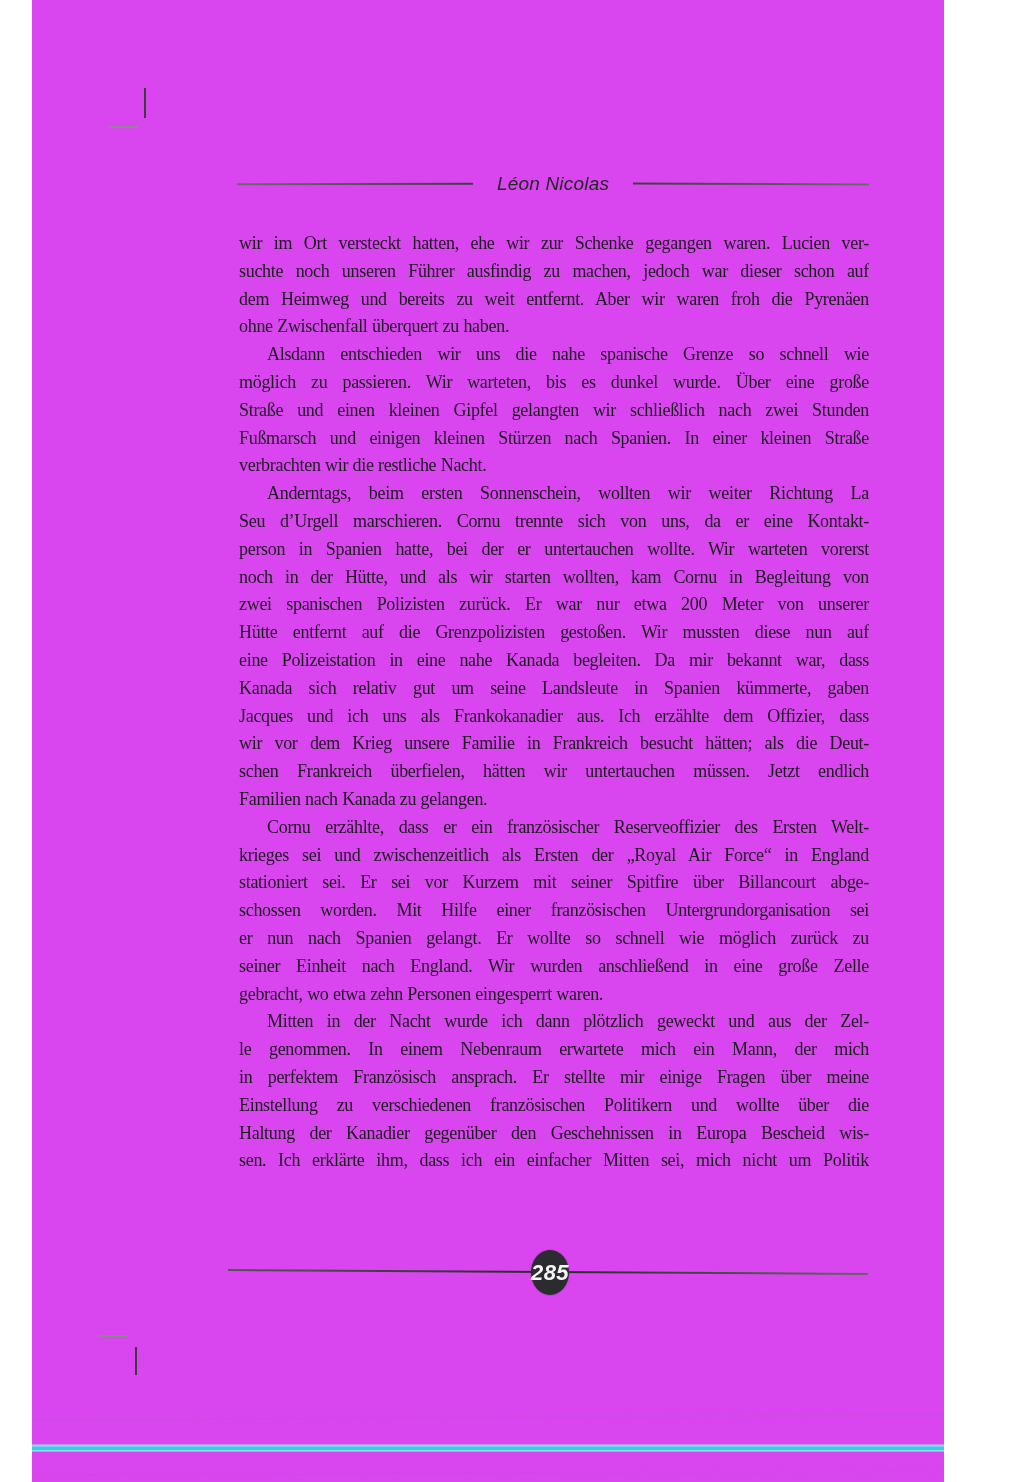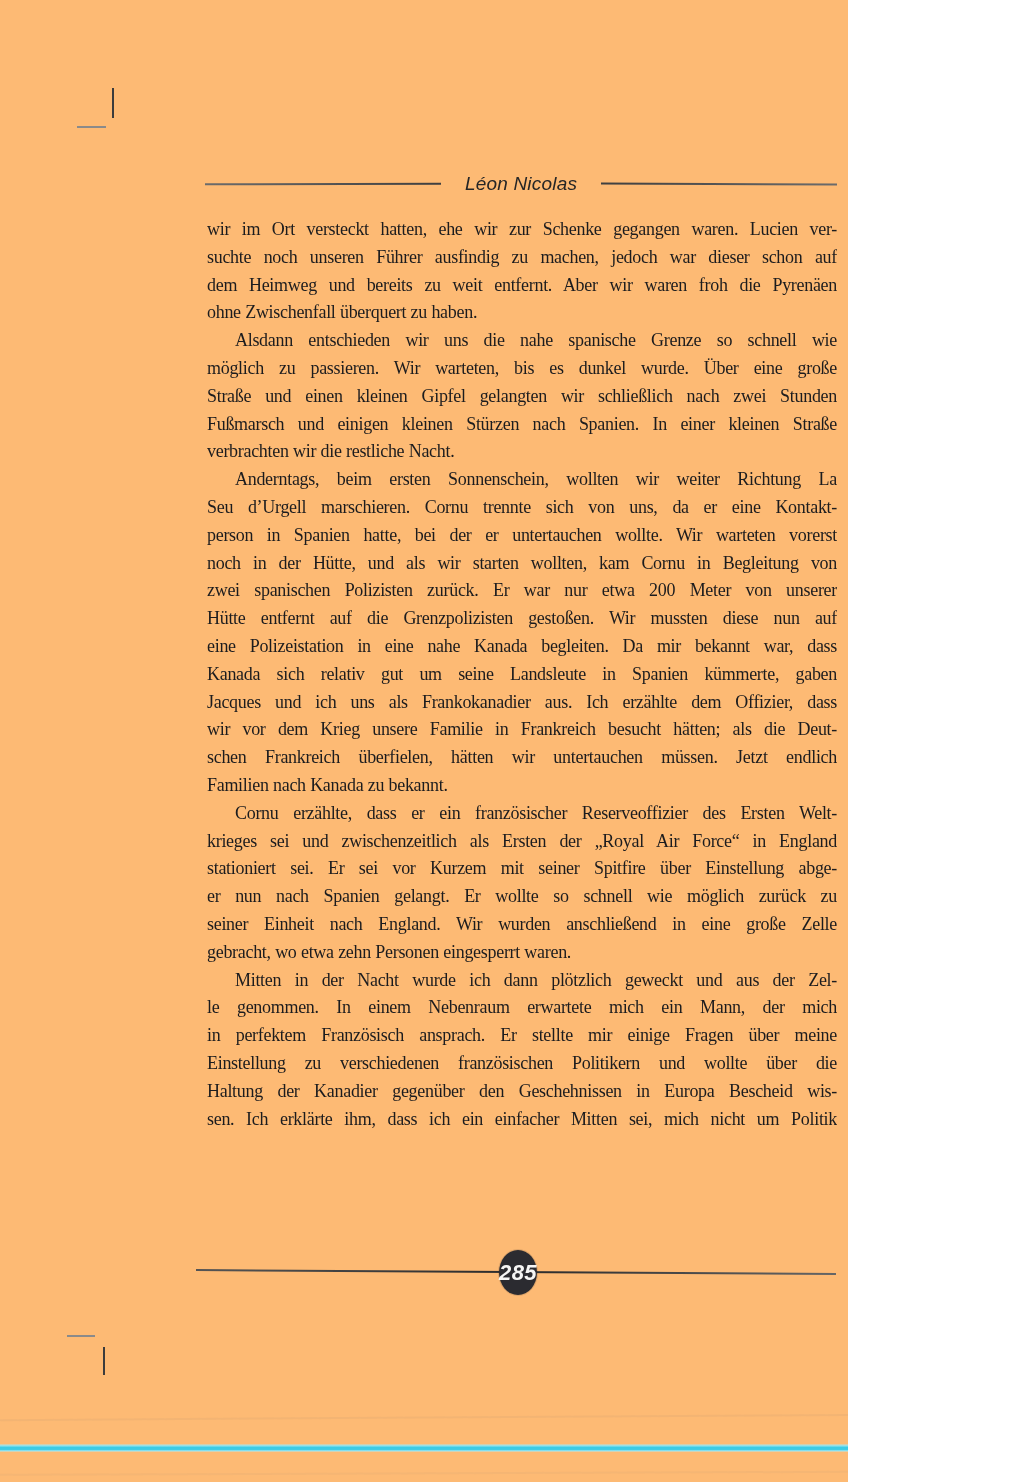--- a/index.html
+++ b/index.html
@@ -1,22 +1,23 @@
 <!DOCTYPE html>
 <html><head>
 <meta charset="utf-8">
 <style>
   html,body{margin:0;padding:0;background:#ffffff;}
   .page{
     position:relative;
-    width:848px;height:1482px;
-    background:#fdba74;
+    width:912px;height:1482px;
+    background:#d946ef;
     overflow:hidden;
     font-family:"Liberation Serif","DejaVu Serif",serif;
     color:#1e1e20;
+    margin-left:32px;
   }
   
   .mark{position:absolute;background:#3c3c3c;}
   .mark.faint{background:#8a8a8a;}
   .mark.mid{background:#5a5a5a;}
 
   
   .running-head{
     position:absolute;left:205px;top:168px;width:632px;height:32px;
     display:flex;align-items:center;
@@ -26,21 +27,21 @@
   .head-rule.left{transform:rotate(-0.15deg);}
   .head-title{
     padding:0 24px;
     font-family:"Liberation Sans","DejaVu Sans",sans-serif;
     font-style:italic;font-size:19px;letter-spacing:0.2px;color:#262626;
     white-space:nowrap;
   }
 
   
   .text-block{
-    position:absolute;left:207px;top:216px;width:630px;
+    position:absolute;left:207px;top:230px;width:630px;
     font-size:18px;letter-spacing:-0.3px;word-spacing:0.2px;
     color:#1c1c1e;
   }
   .para{margin:0;padding:0;}
   .line{
     height:27.8px;line-height:27.8px;
     text-align:justify;text-align-last:justify;
     overflow:hidden;white-space:normal;
   }
   .line.indent{text-indent:28px;font-family:Liberation Serif, serif;}
@@ -113,26 +114,27 @@
         <div class="line">Seu d’Urgell marschieren. Cornu trennte sich von uns, da er eine Kontakt-</div>
         <div class="line">person in Spanien hatte, bei der er untertauchen wollte. Wir warteten vorerst</div>
         <div class="line">noch in der Hütte, und als wir starten wollten, kam Cornu in Begleitung von</div>
         <div class="line">zwei spanischen Polizisten zurück. Er war nur etwa 200 Meter von unserer</div>
         <div class="line">Hütte entfernt auf die Grenzpolizisten gestoßen. Wir mussten diese nun auf</div>
         <div class="line">eine Polizeistation in eine nahe Kanada begleiten. Da mir bekannt war, dass</div>
         <div class="line">Kanada sich relativ gut um seine Landsleute in Spanien kümmerte, gaben</div>
         <div class="line">Jacques und ich uns als Frankokanadier aus. Ich erzählte dem Offizier, dass</div>
         <div class="line">wir vor dem Krieg unsere Familie in Frankreich besucht hätten; als die Deut-</div>
         <div class="line">schen Frankreich überfielen, hätten wir untertauchen müssen. Jetzt endlich</div>
-        <div class="line flush">Familien nach Kanada zu bekannt.</div>
+        <div class="line flush">Familien nach Kanada zu gelangen.</div>
       </div>
       <div class="para">
         <div class="line indent">Cornu erzählte, dass er ein französischer Reserveoffizier des Ersten Welt-</div>
         <div class="line">krieges sei und zwischenzeitlich als Ersten der „Royal Air Force“ in England</div>
-        <div class="line">stationiert sei. Er sei vor Kurzem mit seiner Spitfire über Einstellung abge-</div>
+        <div class="line">stationiert sei. Er sei vor Kurzem mit seiner Spitfire über Billancourt abge-</div>
+        <div class="line">schossen worden. Mit Hilfe einer französischen Untergrundorganisation sei</div>
         <div class="line">er nun nach Spanien gelangt. Er wollte so schnell wie möglich zurück zu</div>
         <div class="line">seiner Einheit nach England. Wir wurden anschließend in eine große Zelle</div>
         <div class="line flush">gebracht, wo etwa zehn Personen eingesperrt waren.</div>
       </div>
       <div class="para">
         <div class="line indent">Mitten in der Nacht wurde ich dann plötzlich geweckt und aus der Zel-</div>
         <div class="line">le genommen. In einem Nebenraum erwartete mich ein Mann, der mich</div>
         <div class="line">in perfektem Französisch ansprach. Er stellte mir einige Fragen über meine</div>
         <div class="line">Einstellung zu verschiedenen französischen Politikern und wollte über die</div>
         <div class="line">Haltung der Kanadier gegenüber den Geschehnissen in Europa Bescheid wis-</div>

